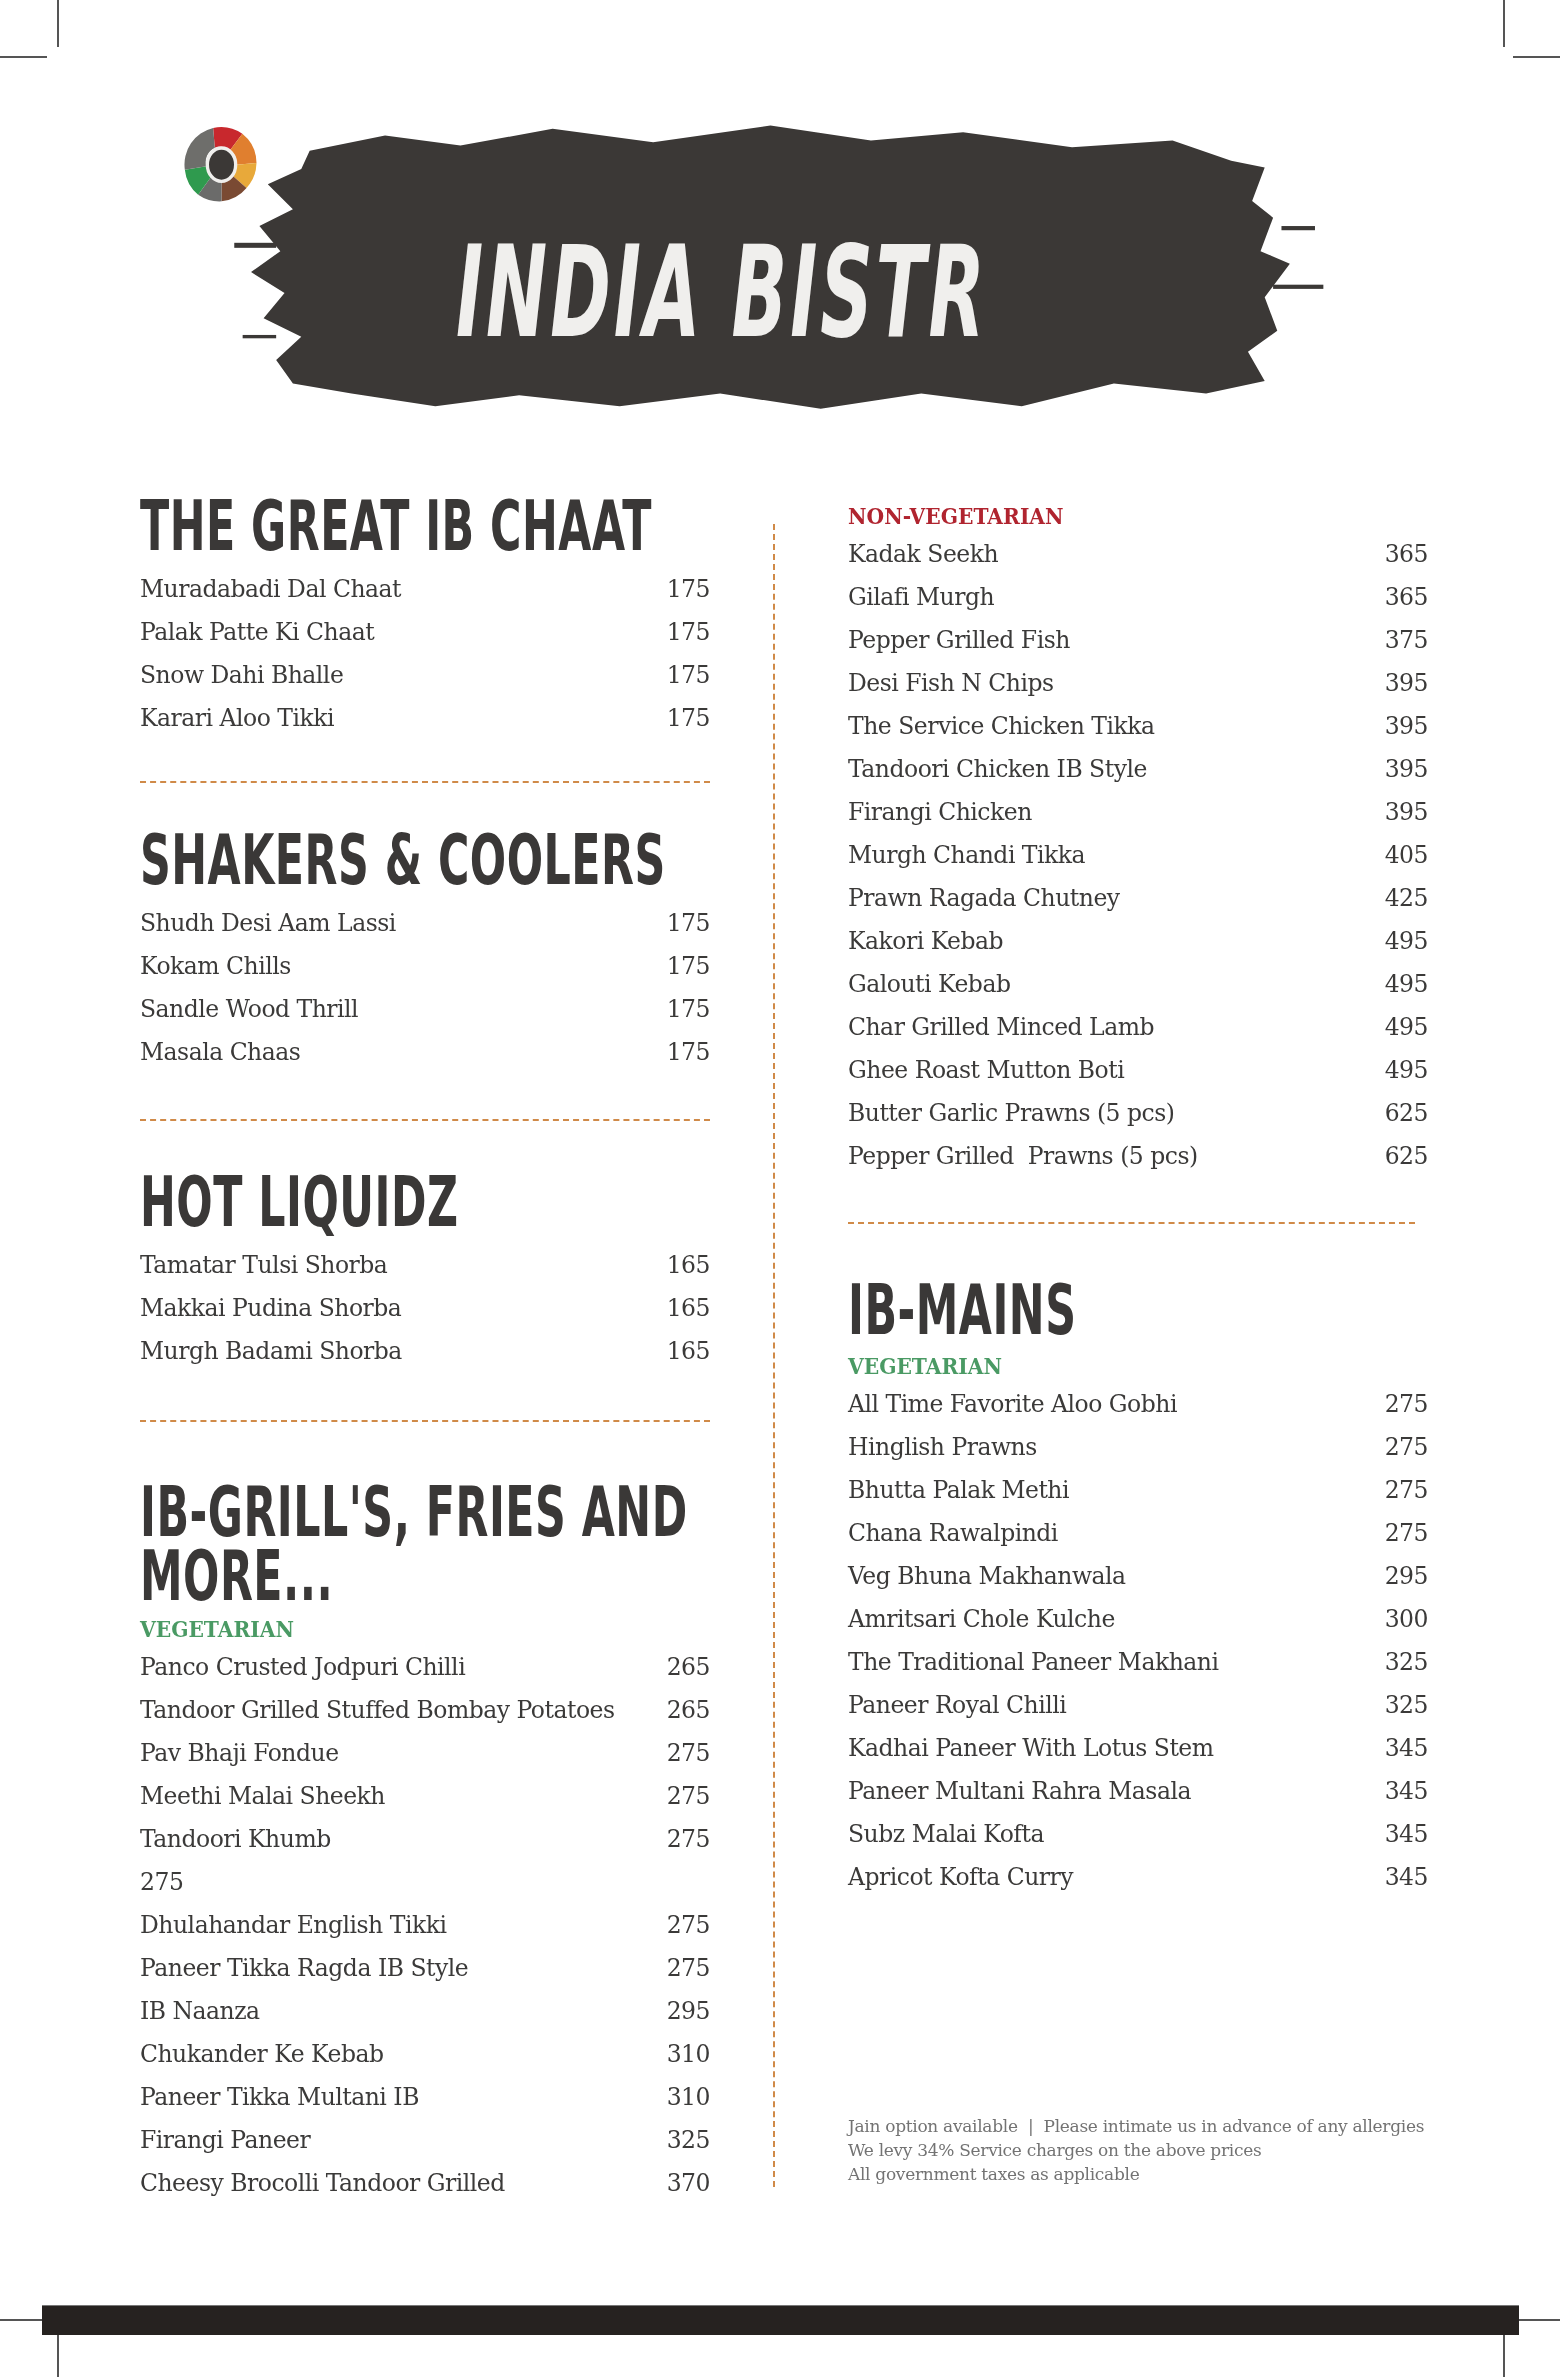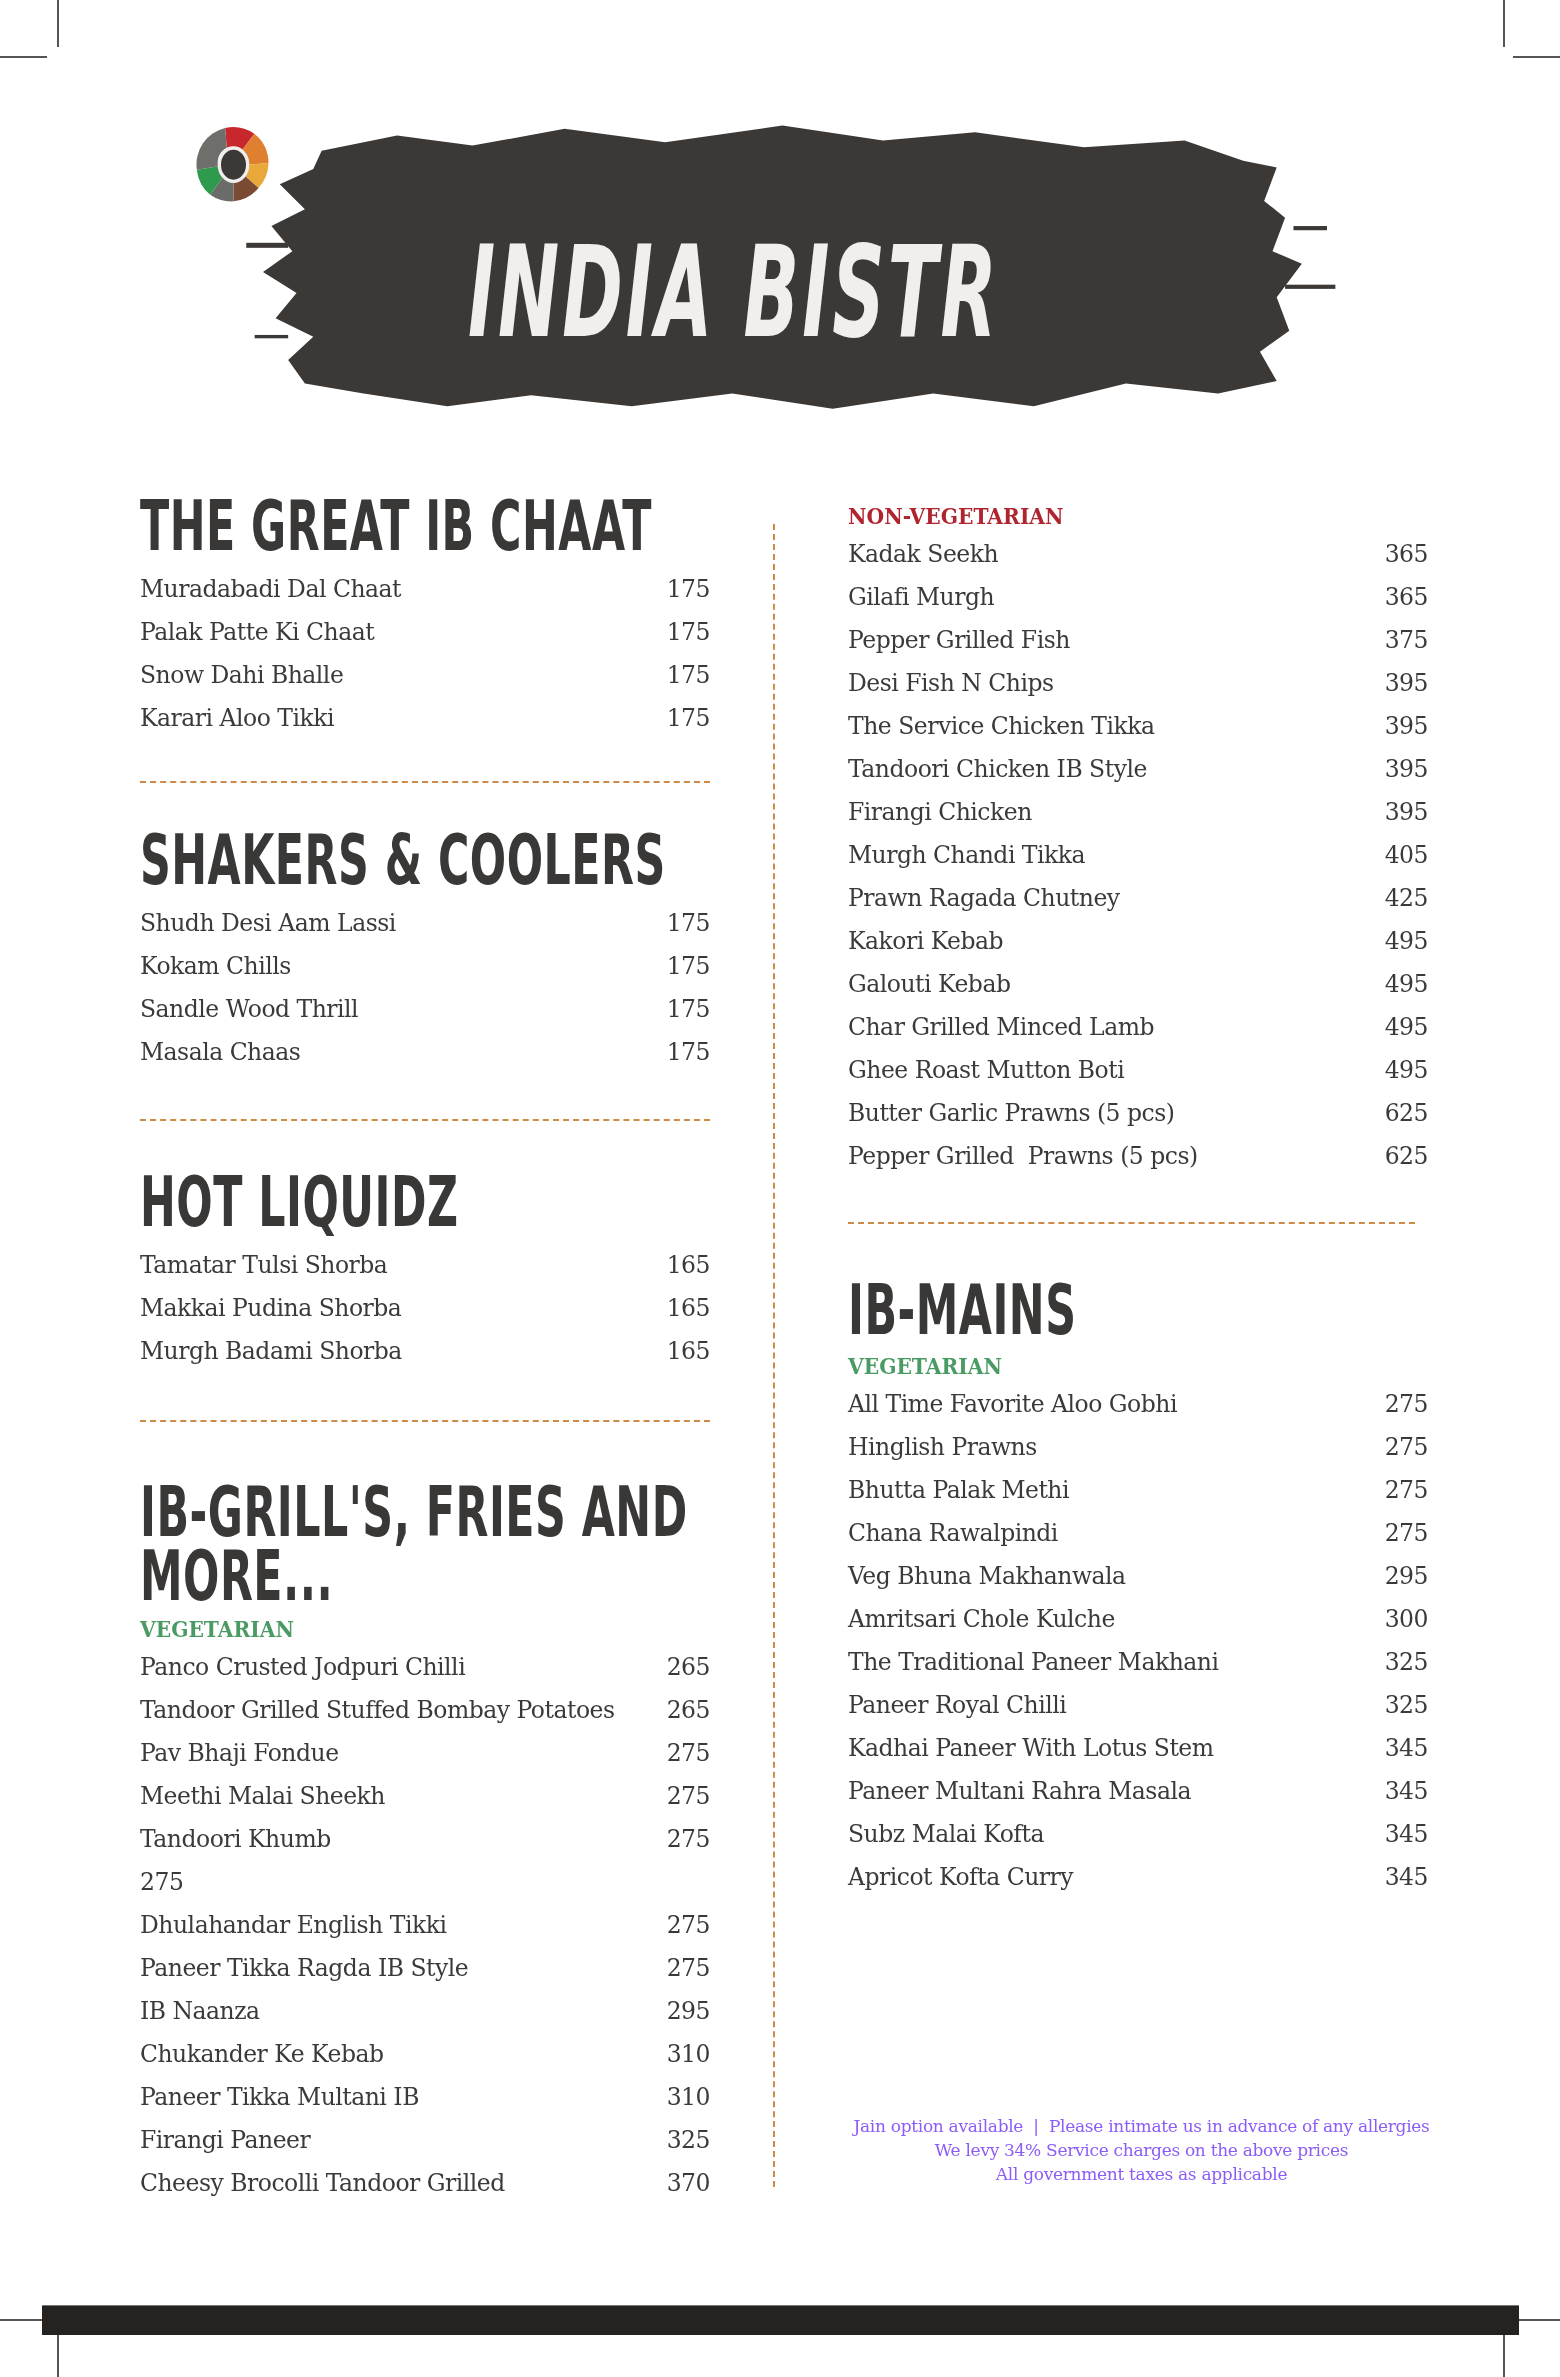--- a/index.html
+++ b/index.html
@@ -3,21 +3,21 @@
 <meta charset="utf-8">
 <style>
   * { box-sizing: border-box; margin: 0; padding: 0; }
   html, body { width: 1560px; height: 2377px; background: #ffffff; overflow: hidden; }
   body { position: relative; font-family: "DejaVu Serif", serif; color: #3a3837; }
 
   
   .crop { position: absolute; background: #555; }
 
   
-  .banner { position: absolute; left: 196px; top: 117px; width: 1198px; height: 327px; }
+  .banner { position: absolute; left: 184px; top: 117px; width: 1198px; height: 327px; }
   .banner svg { position: absolute; left: 0; top: 0; }
   .logo-text {
     position: absolute; left: 272px; top: 92px; height: 168px;
     font-family: "DejaVu Sans", sans-serif; font-weight: bold;
     font-size: 126px; letter-spacing: 5px; color: #f0efed;
     transform: scaleX(0.58); transform-origin: left top;
     line-height: 168px; white-space: nowrap; font-style: italic;
   }
   .logo-emblem { position: absolute; left: 855px; top: 99px; }
 
@@ -54,21 +54,21 @@
   .hr-dots {
     height: 0; border-top: 2.5px dashed #d08a48; width: 570px;
   }
 
   .vdivider {
     position: absolute; left: 773px; top: 524px; height: 1663px;
     border-left: 2.5px dashed #d08a48;
   }
 
   .notes { position: absolute; left: 848px; top: 2114px; width: 587px; }
-  .note-line { font-size: 17px; line-height: 24px; color: #8b5cf6; white-space: nowrap; letter-spacing: -0.3px; text-align: center; }
+  .note-line { font-size: 17px; line-height: 24px; color: #737373; white-space: nowrap; letter-spacing: -0.3px; }
 
   .bottom-bar { position: absolute; left: 42px; top: 2305px; width: 1477px; height: 30px; background: #262220; border-top: 0.8px solid #777; }
 </style>
 </head>
 <body>
 
 <div class="crop" style="left:57px;top:0;width:1.7px;height:47px;"></div>
 <div class="crop" style="left:0;top:56px;width:47px;height:1.7px;"></div>
 <div class="crop" style="left:1503px;top:0;width:1.7px;height:47px;"></div>
 <div class="crop" style="left:1513px;top:56px;width:47px;height:1.7px;"></div>

